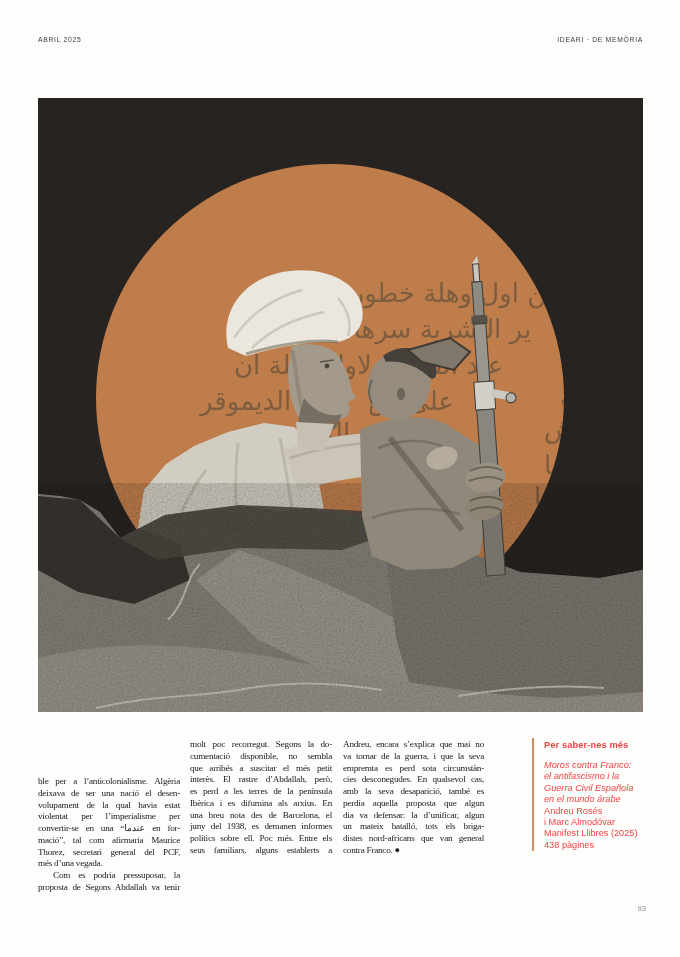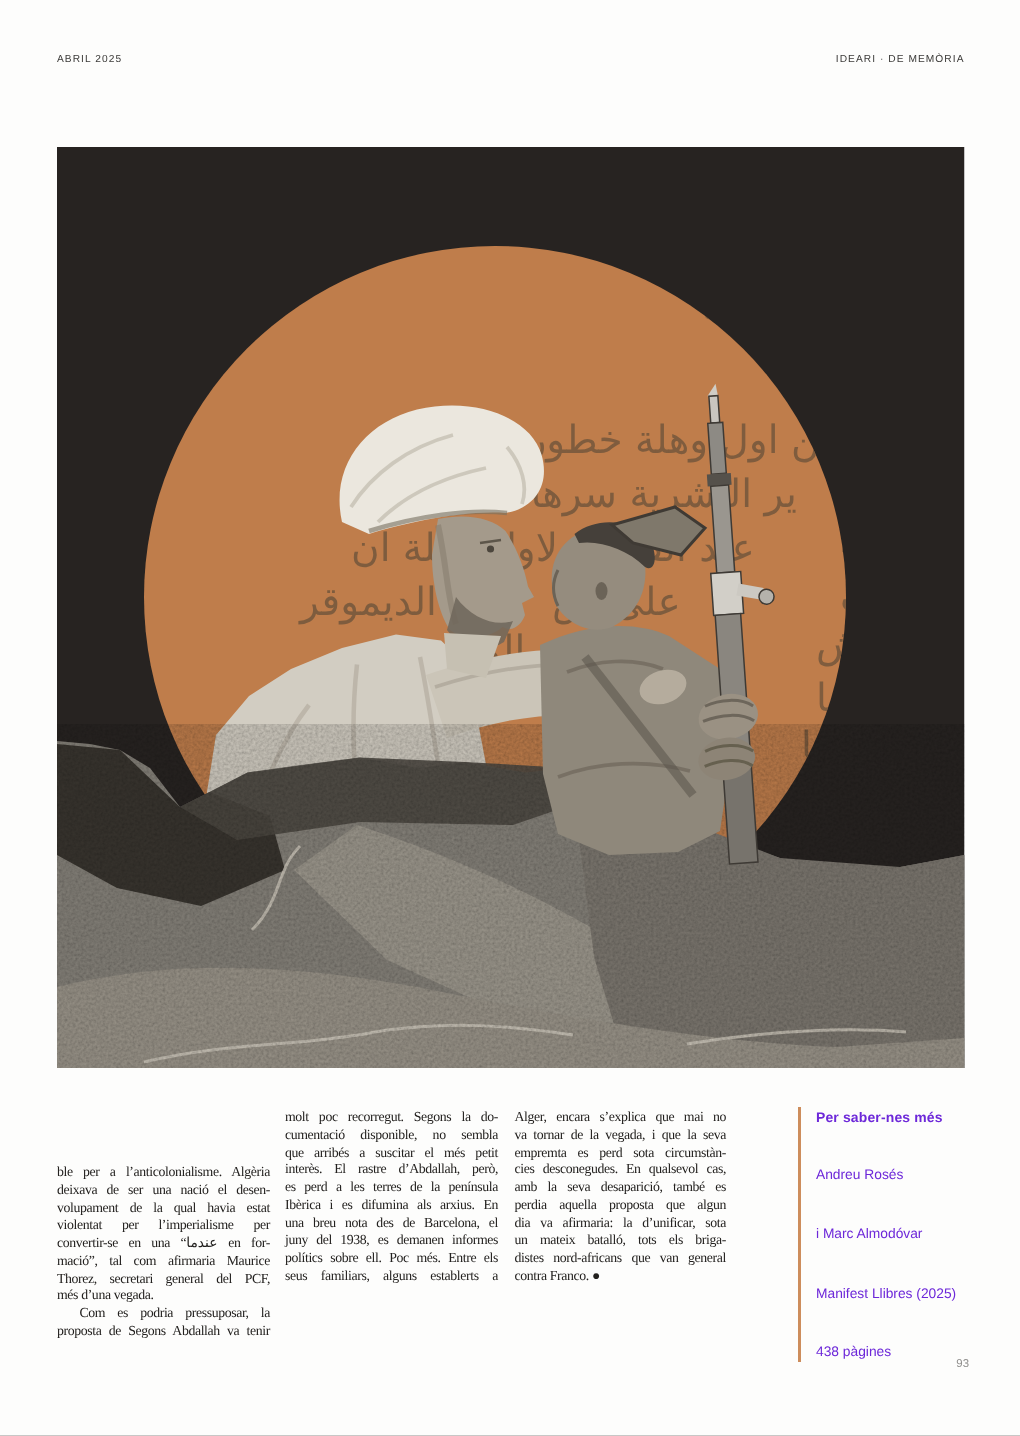--- a/index.html
+++ b/index.html
@@ -24,26 +24,26 @@
   .col.c1{left:0;margin-top:37px;}
   .col.c2{left:152px;}
   .col.c3{left:305px;width:141px;}
   .ln{text-align:justify;text-align-last:justify;}
   .ln.ragged{text-align-last:left;}
   .ln.indent{text-indent:15px;}
   
   .sidebar{
     position:absolute;left:532px;top:738px;width:118px;box-sizing:border-box;
     border-left:2px solid #cd8d5c;padding-left:10px;
-    font-family:"Liberation Sans",sans-serif;color:#6d28d9;
+    font-family:"Liberation Sans",sans-serif;color:#ef4444;
   }
   .sidebar .head{font-size:9.3px;font-weight:bold;letter-spacing:.1px;margin:2px 0 10px 0;}
   .sidebar .title .ln{font-size:9.2px;font-style:italic;line-height:11.4px;
     text-align:left;text-align-last:left;}
-  .sidebar .info .ln{font-size:9.2px;line-height:11.4px;text-align:left;text-align-last:left;margin-top:28px;}
+  .sidebar .info .ln{font-size:9.2px;line-height:11.4px;text-align:left;text-align-last:left;}
   
   .folio{position:absolute;right:34px;top:904px;font-family:"Liberation Sans",sans-serif;
     font-size:7.6px;color:#8f8e8c;}
   .ar{font-family:"DejaVu Sans",sans-serif;}
 </style>
 </head>
 <body>
 
 <div class="hdr left">ABRIL 2025</div>
 <div class="hdr right">IDEARI · DE MEMÒRIA</div>
@@ -171,35 +171,41 @@
       <div class="ln">que arribés a suscitar el més petit</div>
       <div class="ln">interès. El rastre d’Abdallah, però,</div>
       <div class="ln">es perd a les terres de la península</div>
       <div class="ln">Ibèrica i es difumina als arxius. En</div>
       <div class="ln">una breu nota des de Barcelona, el</div>
       <div class="ln">juny del 1938, es demanen informes</div>
       <div class="ln">polítics sobre ell. Poc més. Entre els</div>
       <div class="ln">seus familiars, alguns establerts a</div>
     </div>
   <div class="col c3">
-      <div class="ln">Alger, encara s’explica que mai no</div>
-      <div class="ln">va tornar de la vegada, i que la seva</div>
+      <div class="ln">Andreu, encara s’explica que mai no</div>
+      <div class="ln">va tornar de la guerra, i que la seva</div>
       <div class="ln">empremta es perd sota circumstàn-</div>
       <div class="ln">cies desconegudes. En qualsevol cas,</div>
       <div class="ln">amb la seva desaparició, també es</div>
       <div class="ln">perdia aquella proposta que algun</div>
-      <div class="ln">dia va afirmaria: la d’unificar, sota</div>
+      <div class="ln">dia va defensar: la d’unificar, algun</div>
       <div class="ln">un mateix batalló, tots els briga-</div>
       <div class="ln">distes nord-africans que van general</div>
       <div class="ln ragged">contra Franco. ●</div>
     </div>
 </div>
 
 <div class="sidebar">
   <div class="head">Per saber-nes més</div>
+  <div class="title">
+      <div class="ln">Moros contra Franco:</div>
+      <div class="ln">el antifascismo i la</div>
+      <div class="ln">Guerra Civil Española</div>
+      <div class="ln">en el mundo árabe</div>
+    </div>
   <div class="info">
       <div class="ln">Andreu Rosés</div>
       <div class="ln">i Marc Almodóvar</div>
       <div class="ln">Manifest Llibres (2025)</div>
       <div class="ln">438 pàgines</div>
     </div>
 </div>
 
 <div class="folio">93</div>
 

